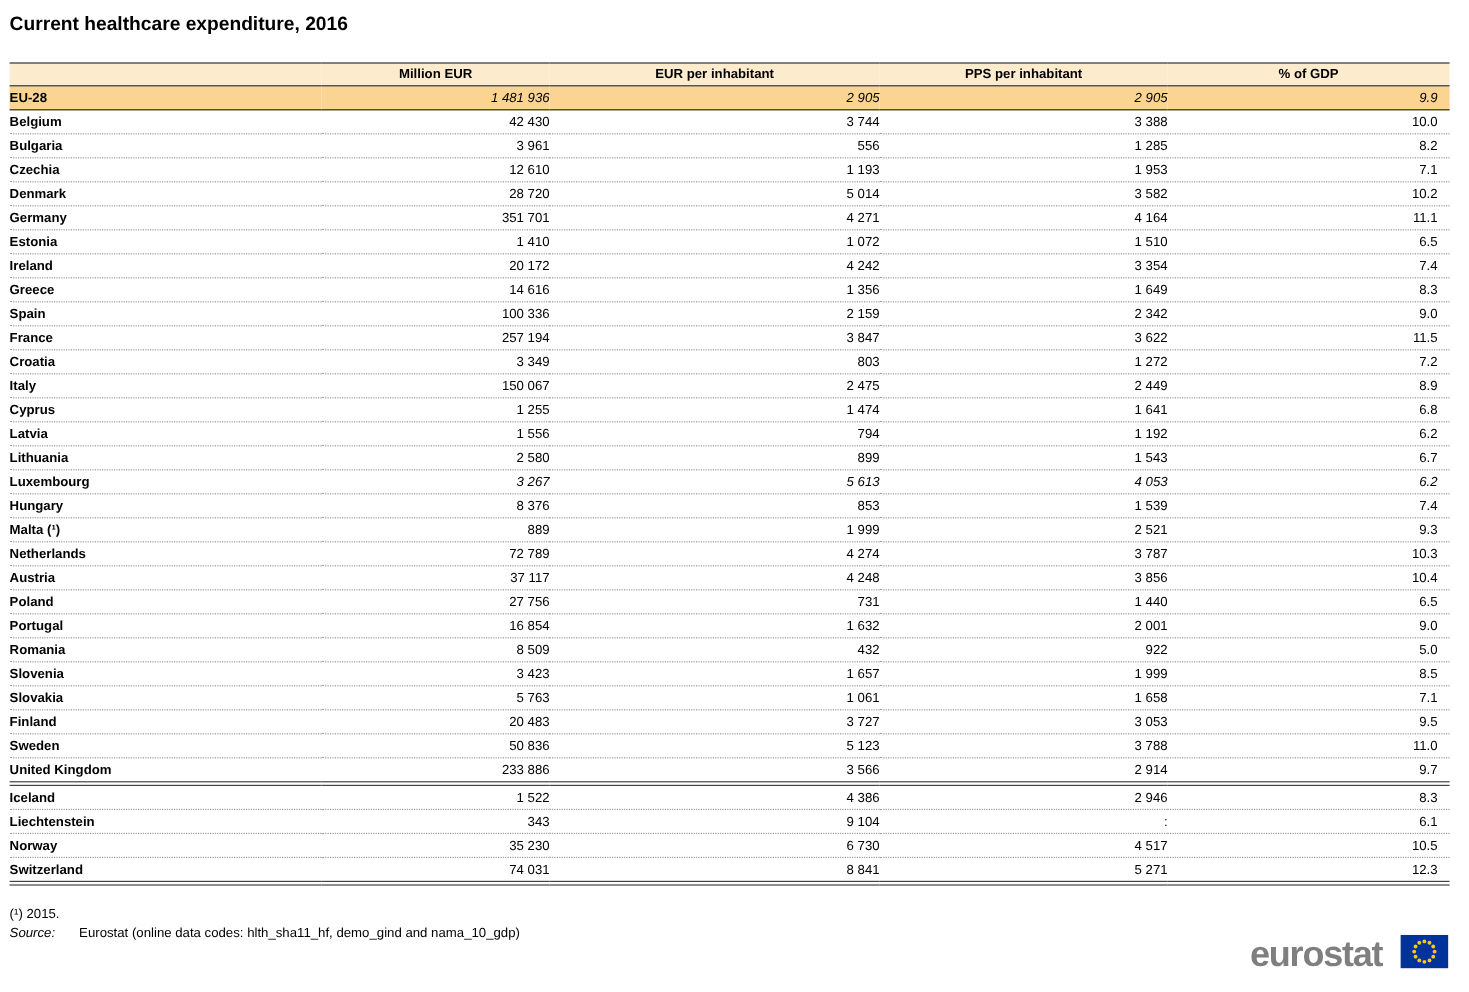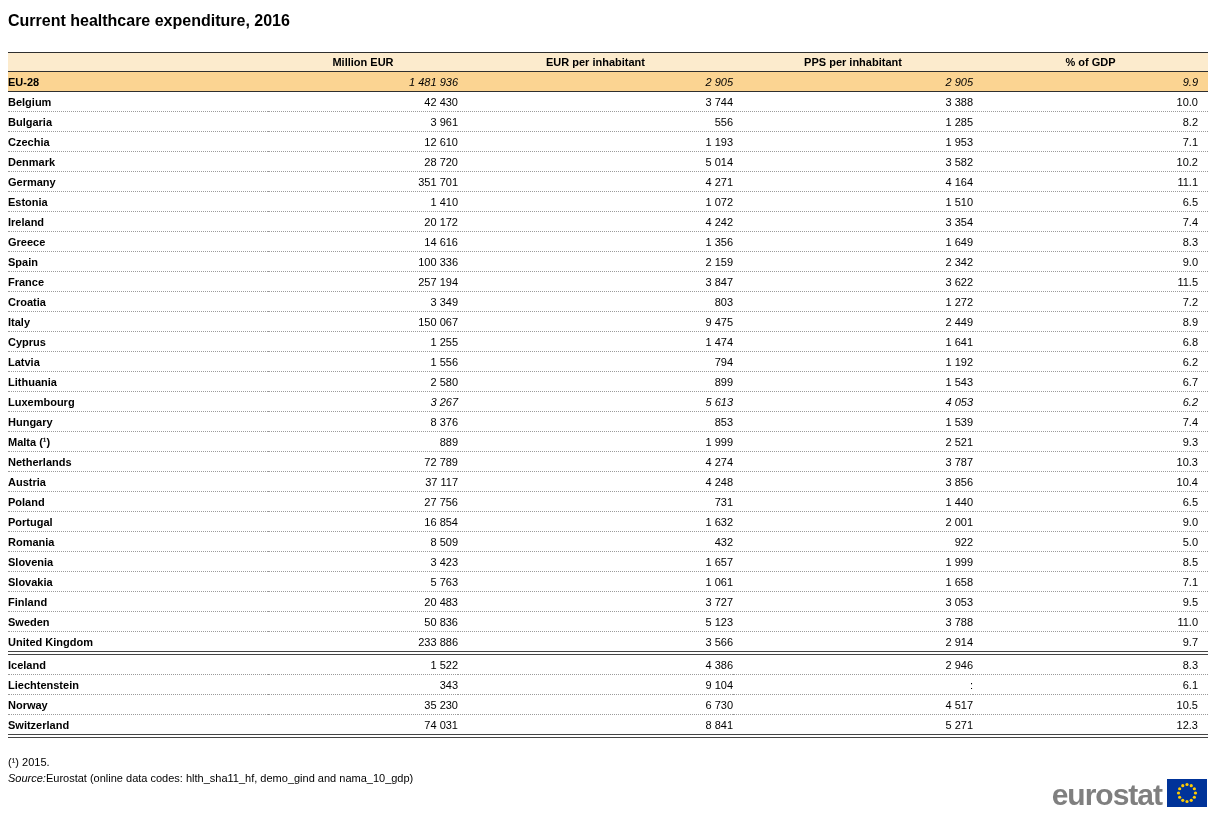--- a/index.html
+++ b/index.html
@@ -25,24 +25,24 @@
   td.country{font-weight:bold;text-align:left;padding-left:3px;white-space:nowrap;}
   td.num{text-align:right;padding-right:28px;white-space:nowrap;}
   td.num:last-child{padding-right:10px;}
   tbody tr{border-bottom:1px dotted #9b9b9b;margin-top:40px;}
   tbody tr.hl{background:#FBD492;border-bottom:1.5px solid #2f2f2f;}
   tbody tr.it td.num{font-style:italic;}
   tbody tr.ge{border-bottom:4px double #444;}
   tbody tr:last-child{border-bottom:4px double #444;}
   .footnotes{margin-top:16px;font-size:11px;line-height:16px;}
   .src-label{font-style:italic;}
-  .src-text{margin-left:0;}
+  .src-text{margin-left:20px;}
   .logo{
     position:absolute;top:779px;right:17px;
-    display:flex;align-items:center;gap:5px;
+    display:flex;align-items:center;gap:15px;
   }
   .logo-text{
     font-size:30px;font-weight:bold;color:#7f7f7f;
     letter-spacing:-1px;line-height:1;
   }
 </style>
 </head>
 <body>
 
 <div class="page">
@@ -147,21 +147,21 @@
         <tr>
           <td class="country">Croatia</td>
           <td class="num">3 349</td>
           <td class="num">803</td>
           <td class="num">1 272</td>
           <td class="num">7.2</td>
         </tr>
         <tr>
           <td class="country">Italy</td>
           <td class="num">150 067</td>
-          <td class="num">9 475</td>
+          <td class="num">2 475</td>
           <td class="num">2 449</td>
           <td class="num">8.9</td>
         </tr>
         <tr>
           <td class="country">Cyprus</td>
           <td class="num">1 255</td>
           <td class="num">1 474</td>
           <td class="num">1 641</td>
           <td class="num">6.8</td>
         </tr>

